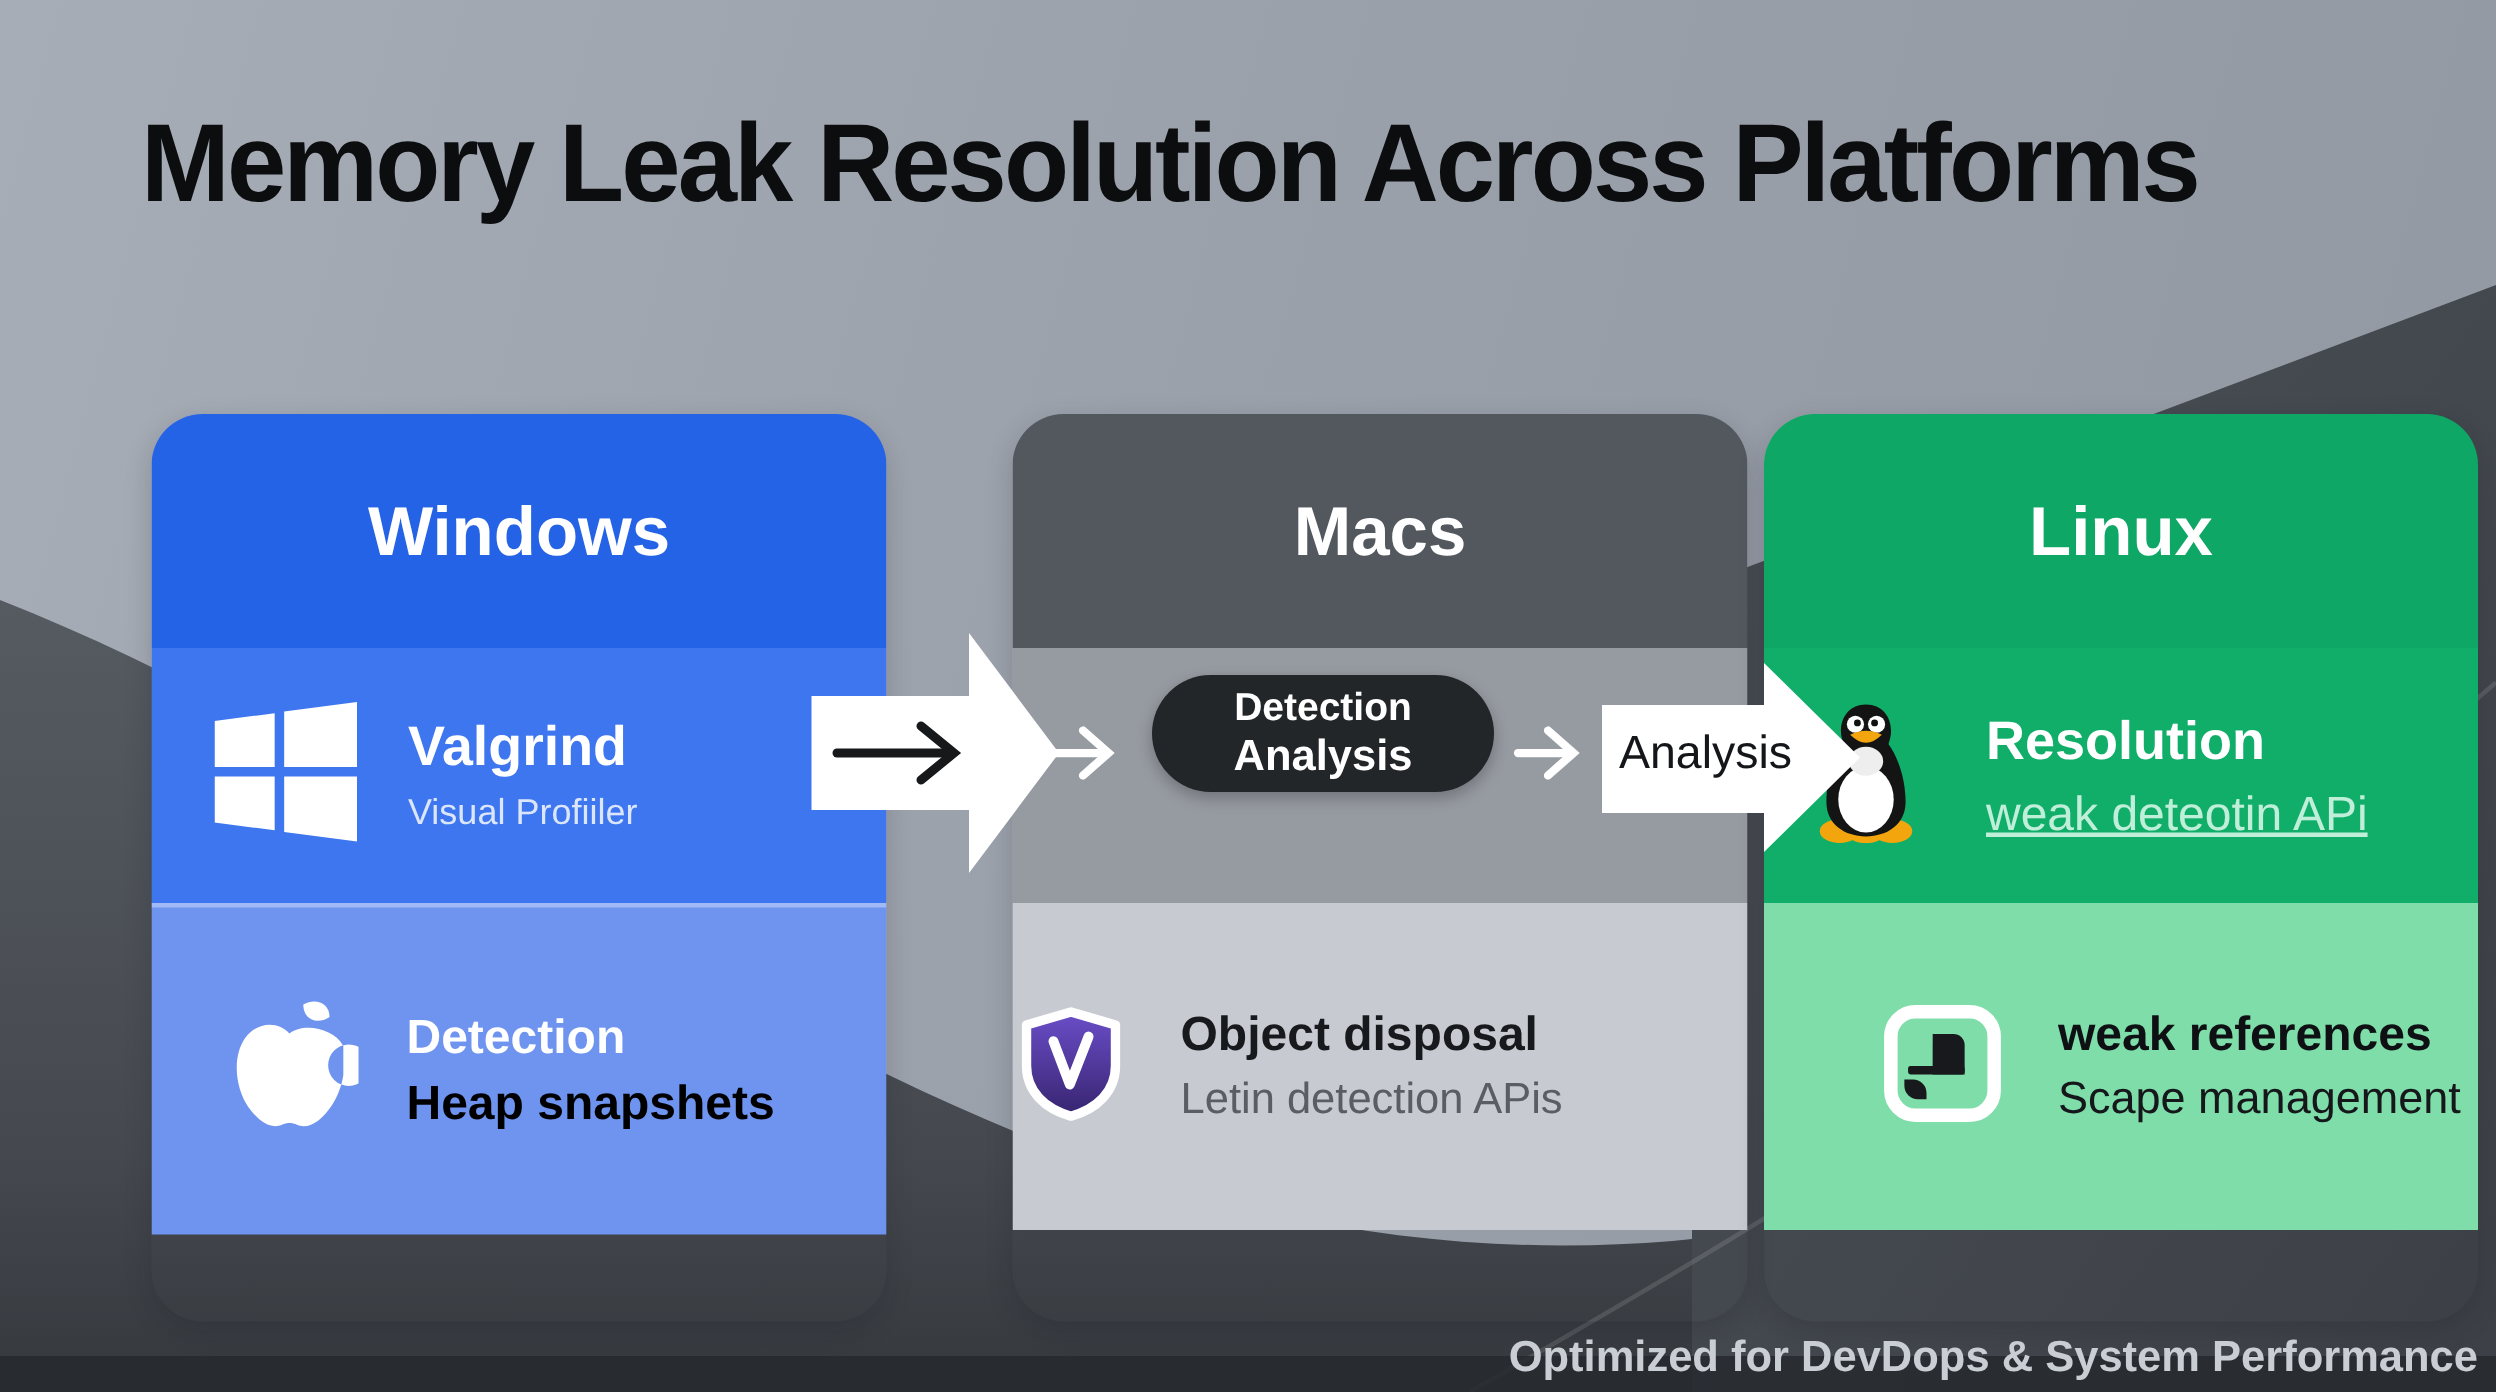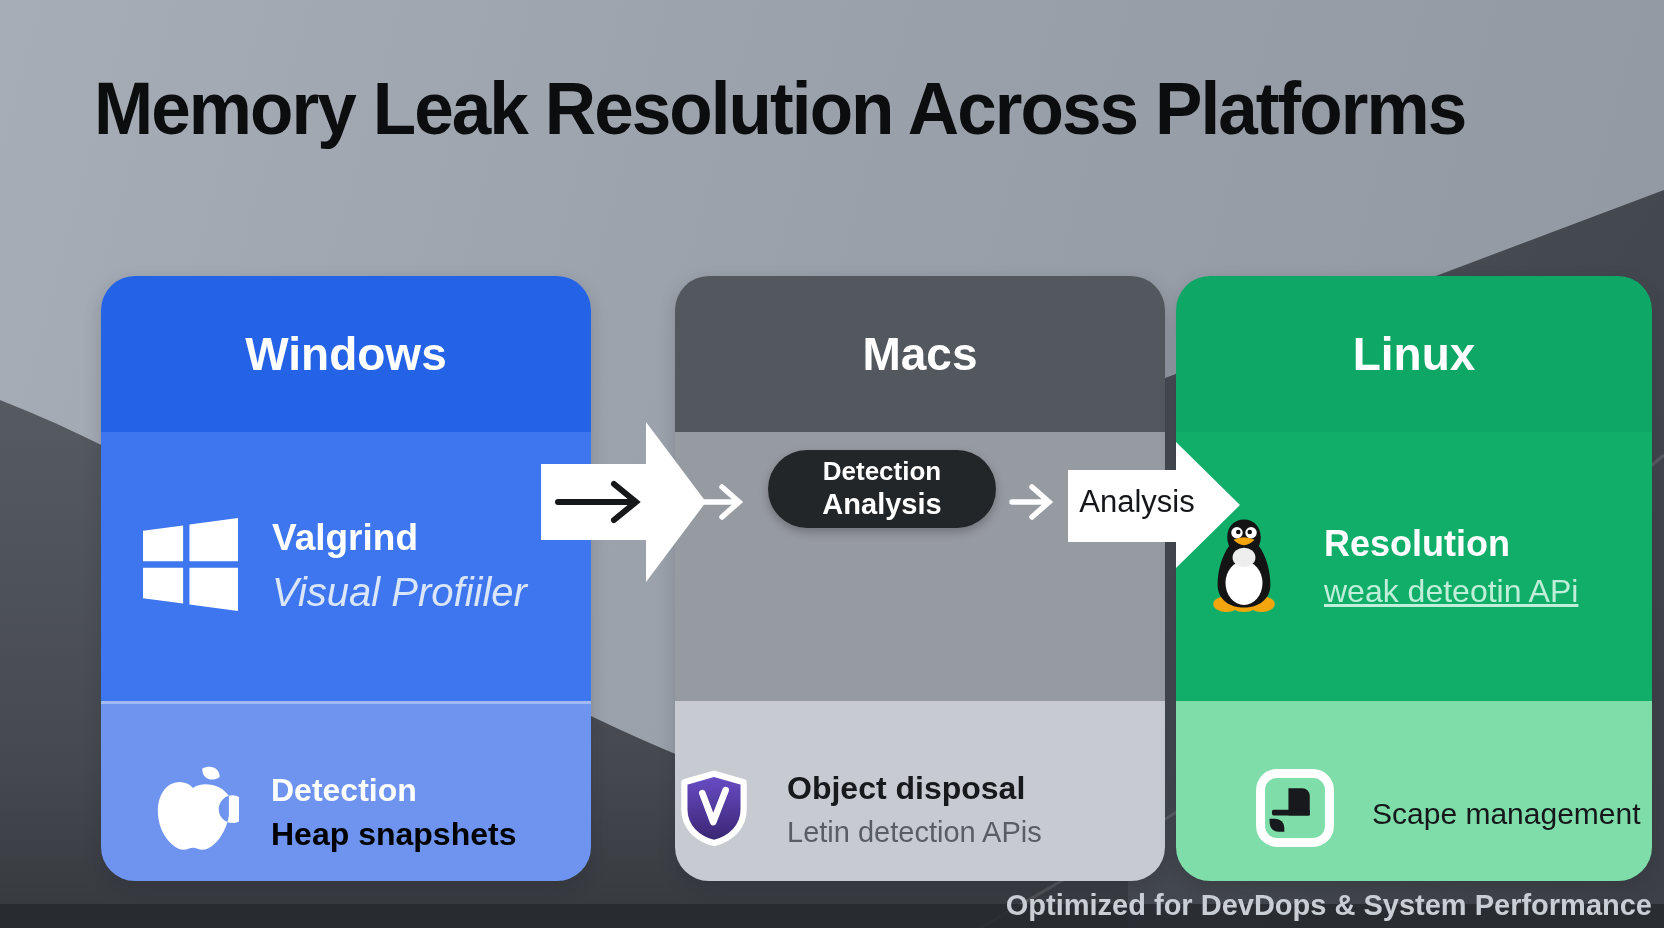--- a/index.html
+++ b/index.html
@@ -7,38 +7,38 @@
          font-family:"Liberation Sans",sans-serif;
          background:linear-gradient(105deg,#a7adb6 0%,#9ba1ab 45%,#9298a2 100%);}
   .bg-svg,.fg-svg{position:absolute;left:0;top:0;width:1664px;height:928px;pointer-events:none;}
   .title{position:absolute;left:94px;top:66px;font-size:74px;font-weight:800;
          letter-spacing:-2px;color:#0c0d0f;white-space:nowrap;
          transform:scaleX(.96);transform-origin:left center;}
   .card{position:absolute;top:232px;height:605px;border-radius:34px;overflow:hidden;
         box-shadow:0 6px 18px rgba(20,24,32,.18);margin-top:44px;}
   .card .band{position:relative;width:100%;}
   .band.header{height:156px;display:flex;align-items:center;justify-content:center;}
-  .band.mid{height:269px;}
+  .band.mid{height:170px;}
   .band.bottom{height:218px;}
   .platform-name{font-size:46px;font-weight:700;color:#ffffff;}
   .row{position:absolute;left:0;top:0;width:100%;height:100%;
        display:flex;align-items:center;}
   .row .icon{flex:0 0 auto;}
   .row .txt{display:flex;flex-direction:column;justify-content:center;}
   .l1{font-size:34px;font-weight:700;line-height:1.15;}
   .l2{font-size:30px;font-weight:400;line-height:1.2;margin-top:8px;}
   
   .card.windows{left:101px;width:490px;}
   .windows .header{background:#2563e6;}
   .windows .mid{background:#3d76ee;}
   .windows .bottom{background:#6f94ef;border-top:3px solid rgba(255,255,255,.35);}
   .windows .mid .row{padding-left:42px;}
   .windows .mid .icon{width:95px;margin-right:34px;}
   .windows .mid .l1{color:#ffffff;font-size:37px;}
-  .windows .mid .l2{color:#dbe6fc;font-size:40px;font-style:italic;}
+  .windows .mid .l2{color:#dbe6fc;font-size:24px;}
   .windows .bottom .row{padding-left:46px;}
   .windows .bottom .icon{width:92px;margin-right:32px;}
   .windows .bottom .l1{color:#ffffff;font-size:32px;font-weight:700;}
   .windows .bottom .l2{color:#000000;font-size:32px;font-weight:700;margin-top:6px;}
   
   .card.macs{left:675px;width:490px;}
   .macs .header{background:#53585f;}
   .macs .mid{background:#969aa1;}
   .macs .bottom{background:#c7cbd1;}
   .macs .bottom .row{}
@@ -189,20 +189,21 @@
       <div class="row">
         <span class="icon">
           <svg viewBox="0 0 100 100" width="82" height="82">
             <rect x="8" y="8" width="84" height="84" rx="20" fill="none" stroke="#ffffff" stroke-width="11"></rect>
             <path d="M42,26 h17 a9,9 0 0 1 9,9 v24 h-26 Z" fill="#17191c"></path>
             <rect x="22" y="52" width="46" height="7" rx="2" fill="#17191c"></rect>
             <path d="M26,63 a11,11 0 0 1 11,11 v5 h-7 a11,11 0 0 1 -11,-11 v-5 Z" fill="#17191c"></path>
           </svg>
         </span>
         <span class="txt">
+          <span class="l1">weak references</span>
           <span class="l2">Scape management</span>
         </span>
       </div>
     </div>
   </div>
 
   <svg class="fg-svg" viewBox="0 0 1664 928">
 
     <polygon points="541,464 646,464 646,422 706,502 646,582 646,540 541,540" fill="#ffffff"></polygon>
     <g stroke="#17181a" stroke-width="6" fill="none" stroke-linecap="round">

